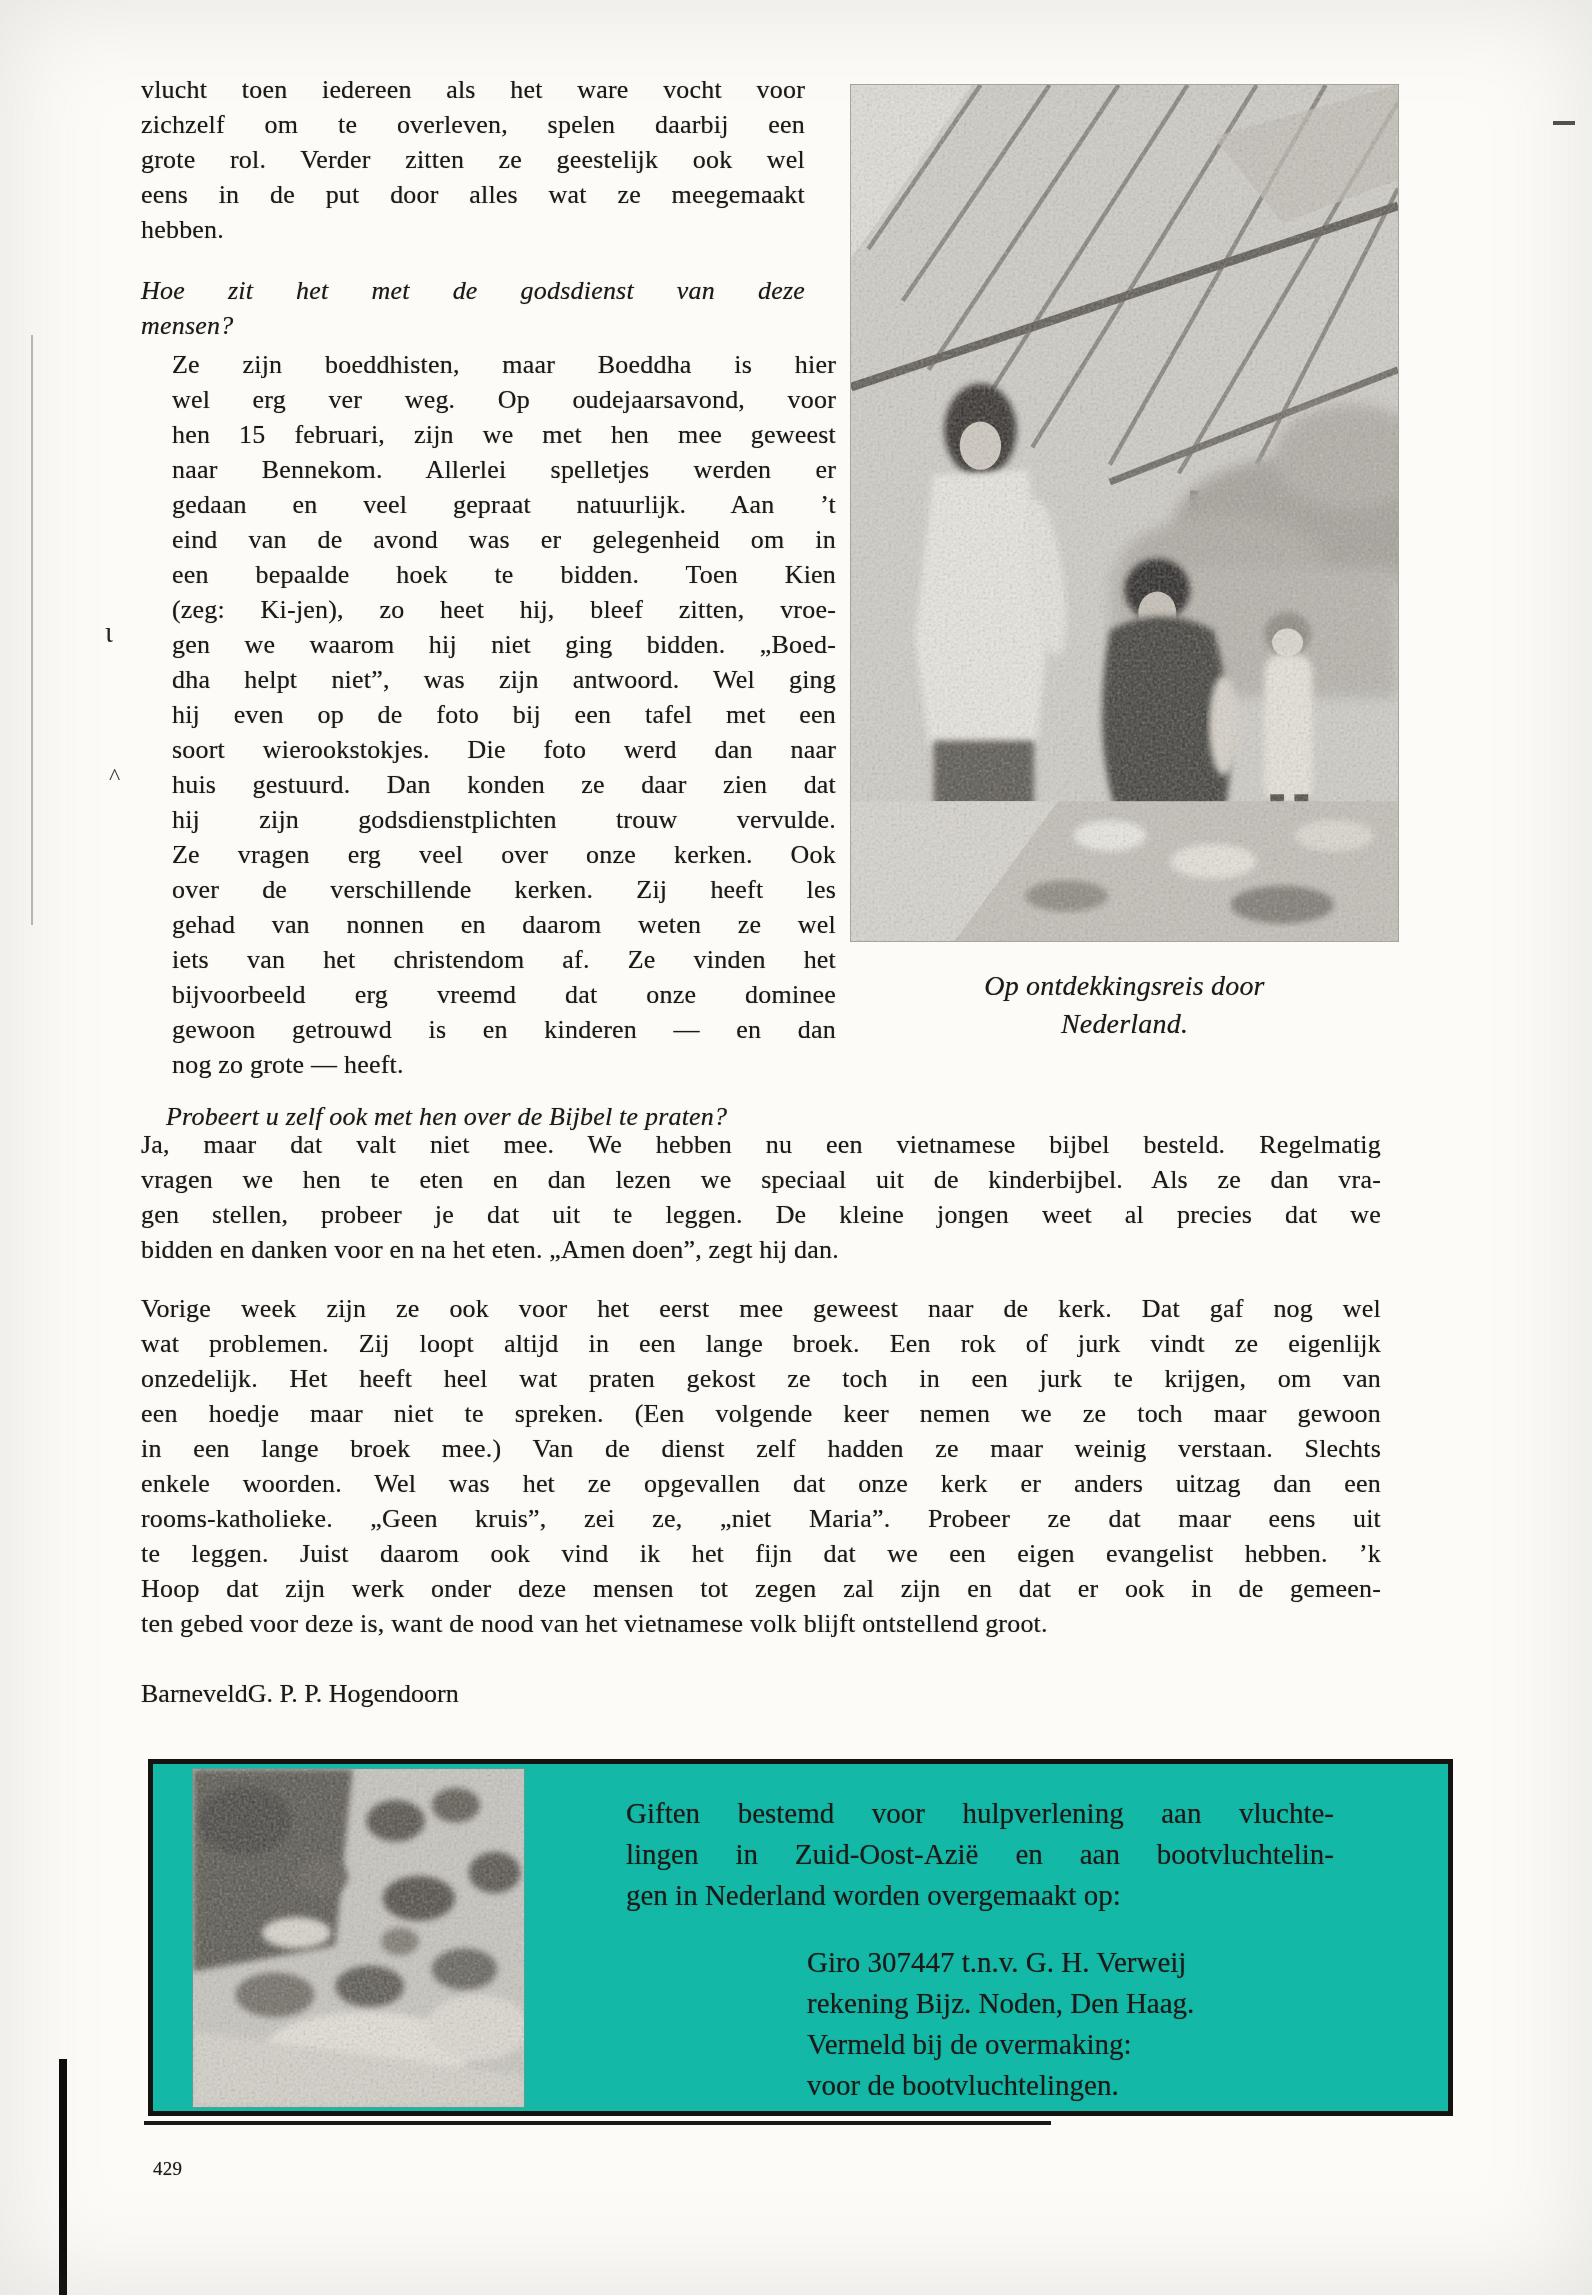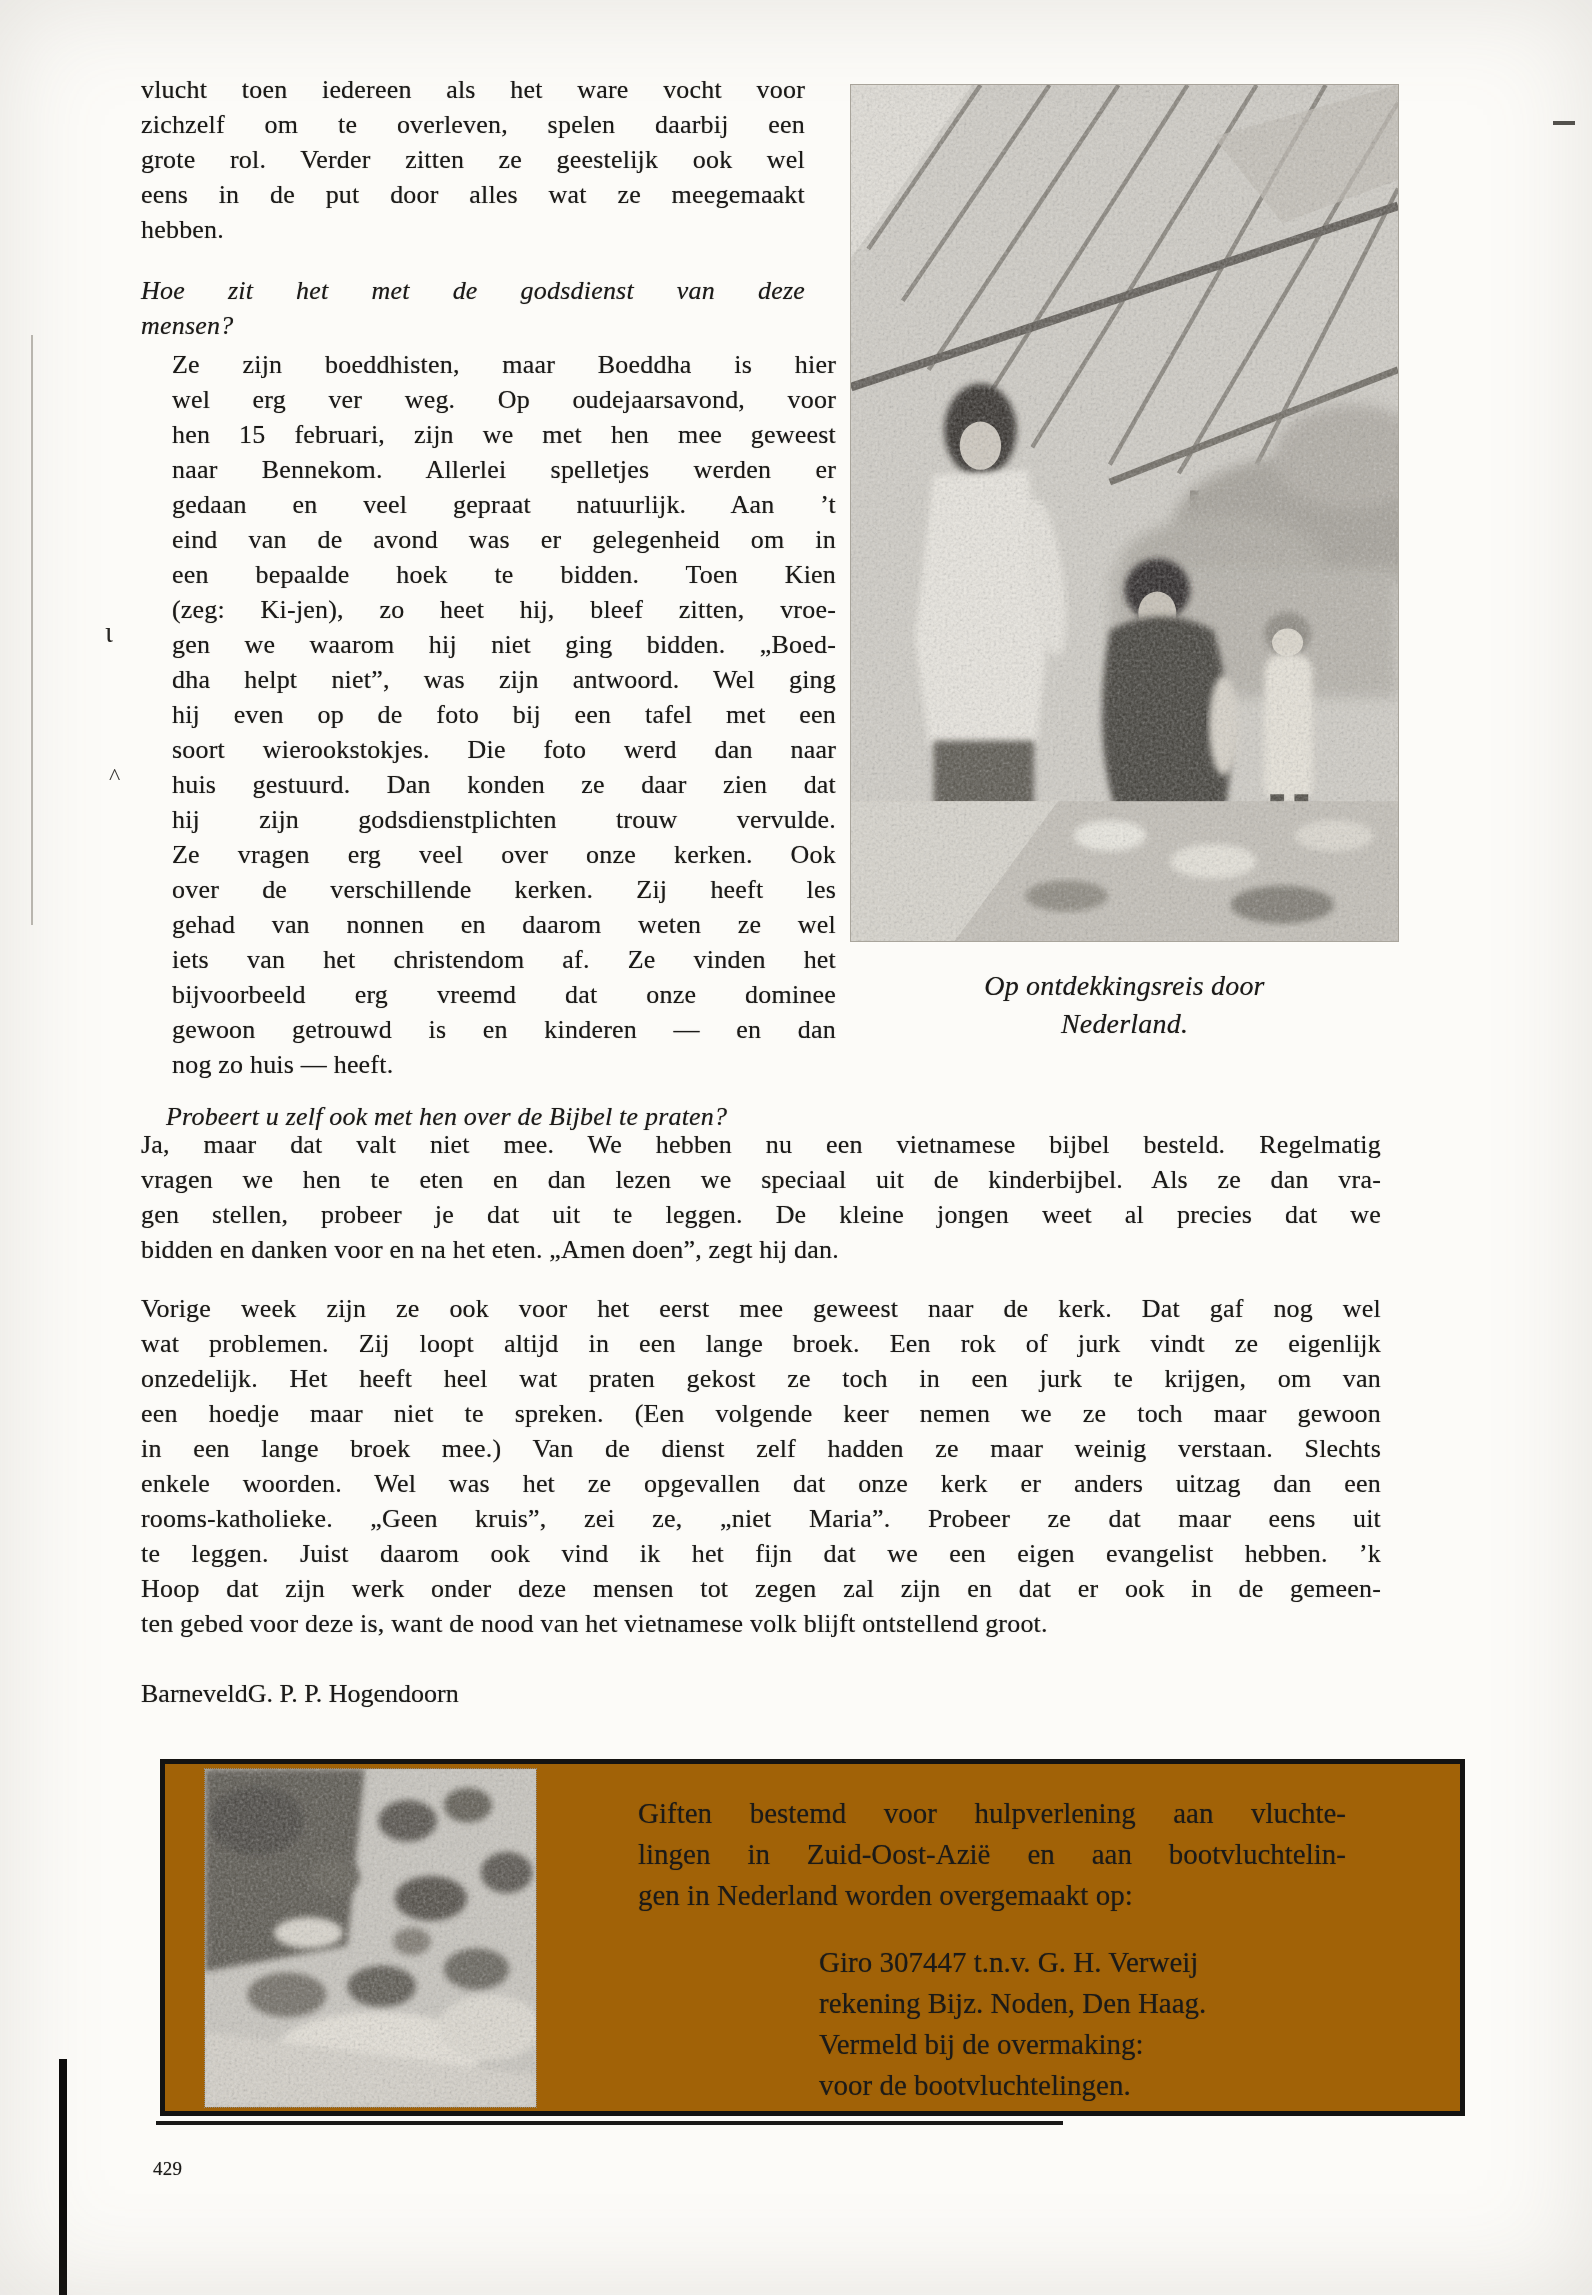--- a/index.html
+++ b/index.html
@@ -36,23 +36,23 @@
   .caption{left:851px;top:967px;width:547px;font-size:28px;line-height:38px;}
   .q2{left:141px;top:1099px;width:1240px;font-size:26px;margin-left:25px;}
   .p3{left:141px;top:1127px;width:1240px;}
   .p4{left:141px;top:1291px;width:1240px;}
   .sig-row{
     position:absolute;left:141px;top:1679px;width:1240px;
     display:flex;
     font-size:26px;text-shadow:0 0 0.9px rgba(25,23,20,0.55);
   }
   .donation-box{
-    position:absolute;left:160px;top:1759px;width:1305px;height:357px;
+    position:absolute;left:148px;top:1759px;width:1305px;height:357px;
     border:5.2px solid #141312;box-sizing:border-box;
-    background:#a16207;
+    background:#14b8a6;
   }
   .donation-box::after{
     content:"";position:absolute;left:-8.6px;bottom:-14px;width:70%;height:4.3px;
     background:#1a1918;
   }
   .box-photo{
     position:absolute;left:40px;top:5.2px;width:331px;height:338px;
     outline:1.7px dotted #8f8b83;
   }
   .box-text{position:absolute;left:473px;top:29px;width:708px;
@@ -97,21 +97,21 @@
       <div class="tline just">hij even op de foto bij een tafel met een</div>
       <div class="tline just">soort wierookstokjes. Die foto werd dan naar</div>
       <div class="tline just">huis gestuurd. Dan konden ze daar zien dat</div>
       <div class="tline just">hij zijn godsdienstplichten trouw vervulde.</div>
       <div class="tline just">Ze vragen erg veel over onze kerken. Ook</div>
       <div class="tline just">over de verschillende kerken. Zij heeft les</div>
       <div class="tline just">gehad van nonnen en daarom weten ze wel</div>
       <div class="tline just">iets van het christendom af. Ze vinden het</div>
       <div class="tline just">bijvoorbeeld erg vreemd dat onze dominee</div>
       <div class="tline just">gewoon getrouwd is en kinderen — en dan</div>
-      <div class="tline">nog zo huis — heeft.</div>
+      <div class="tline">nog zo grote — heeft.</div>
     </div>
 
   <div class="photo-top">
     <svg width="547" height="856" viewBox="0 0 634 992" xmlns="http://www.w3.org/2000/svg">
       <defs>
         <filter id="grain" x="-5%" y="-5%" width="110%" height="110%">
           <feTurbulence type="fractalNoise" baseFrequency="0.32" numOctaves="2" seed="7" stitchTiles="stitch"></feTurbulence>
           <feColorMatrix type="saturate" values="0"></feColorMatrix>
           <feComponentTransfer>
               <feFuncA type="table" tableValues="0 0.45"></feFuncA>

